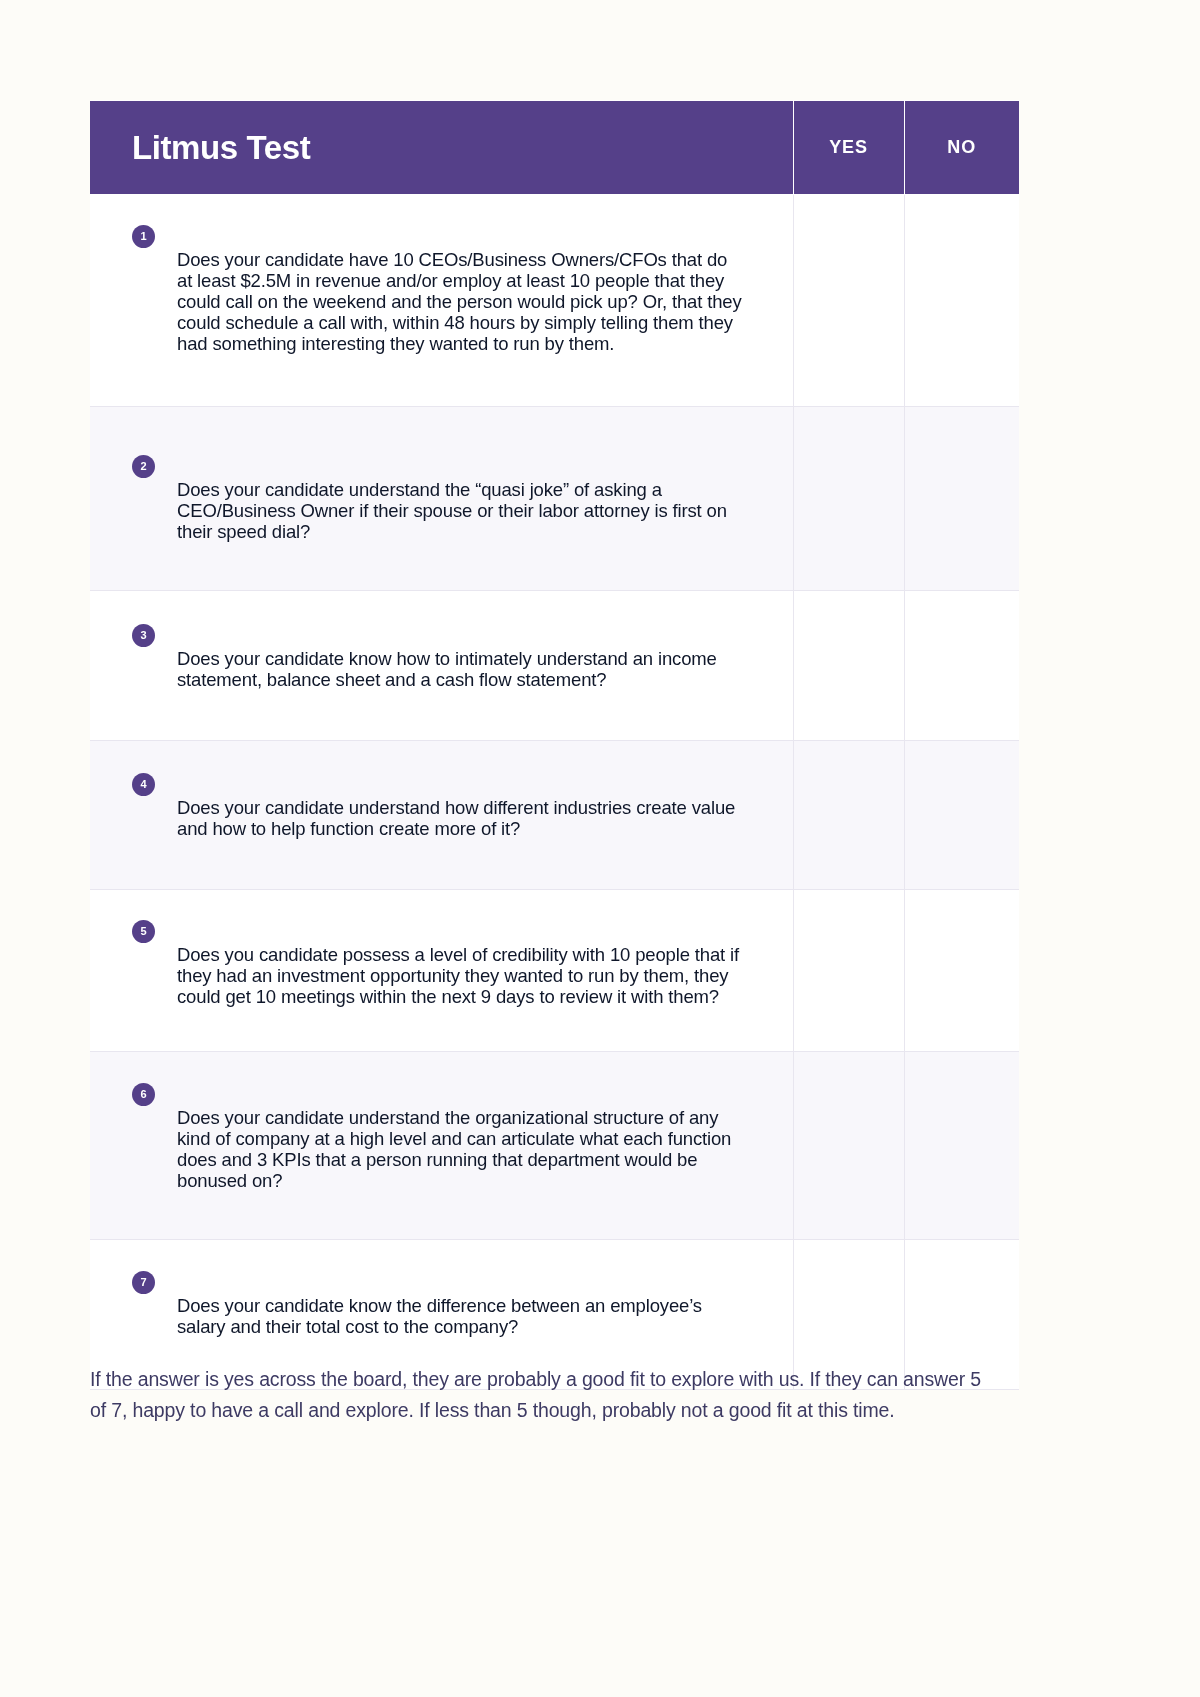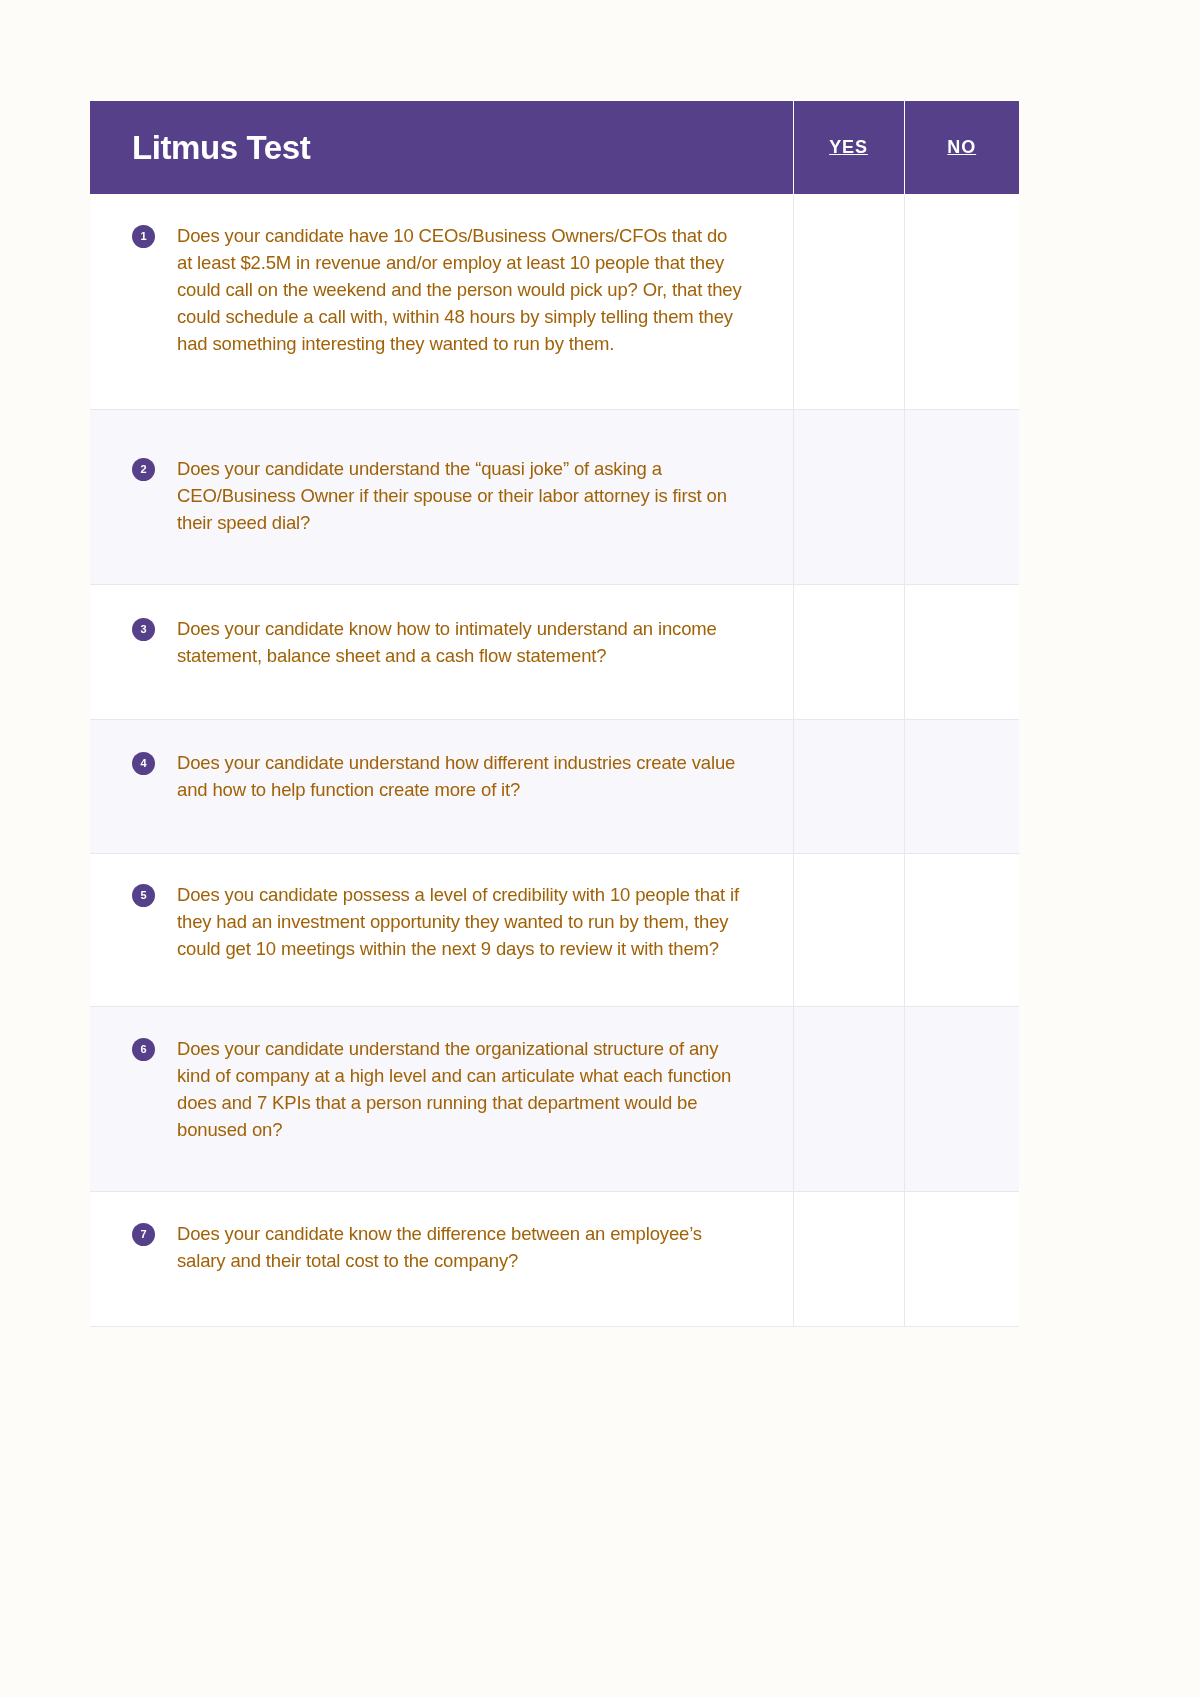--- a/index.html
+++ b/index.html
@@ -52,21 +52,20 @@
     font-size: 33px;
     font-weight: 700;
     letter-spacing: -0.4px;
     border-left: none;
   }
   th.head-yn {
     text-align: center;
     font-size: 18px;
     font-weight: 700;
     letter-spacing: 0.9px;
-    text-decoration: underline;
   }
   th.head-no { border-right: none; }
 
   
   tbody tr td {
     border-bottom: 1px solid #e8e6ef;
     border-right: 1px solid #e8e6ef;
     vertical-align: top;
     background: #ffffff;
   }
@@ -93,24 +92,25 @@
     color: #ffffff;
     font-size: 11px;
     font-weight: 700;
     line-height: 23px;
     text-align: center;
     margin-top: 3px;
   }
   .q-text {
     margin-left: 22px;
     font-size: 18.5px;
-    line-height: 27px;
-    color: #a16207;
+    line-height: 21px;
+    color: #0f172a;
     letter-spacing: -0.15px;
     max-width: 570px;
+    margin-top: 27px;
   }
 
   td.cell-yes, td.cell-no {
     padding: 0;
   }
 
   
   tr.r1 .q-inner { padding-bottom: 52px; }
   tr.r2 .q-inner { padding-top: 45px; padding-bottom: 48px; }
   tr.r3 .q-inner { padding-top: 30px; padding-bottom: 50px; }
@@ -203,35 +203,36 @@
           </div>
         </td>
         <td class="cell-yes"></td>
         <td class="cell-no"></td>
       </tr>
 
       <tr class="r6 alt">
         <td class="cell-q">
           <div class="q-inner">
             <span class="q-badge">6</span>
-            <span class="q-text">Does your candidate understand the organizational structure of any kind of company at a high level and can articulate what each function does and 7 KPIs that a person running that department would be bonused on?</span>
+            <span class="q-text">Does your candidate understand the organizational structure of any kind of company at a high level and can articulate what each function does and 3 KPIs that a person running that department would be bonused on?</span>
           </div>
         </td>
         <td class="cell-yes"></td>
         <td class="cell-no"></td>
       </tr>
 
       <tr class="r7">
         <td class="cell-q">
           <div class="q-inner">
             <span class="q-badge">7</span>
             <span class="q-text">Does your candidate know the difference between an employee’s salary and their total cost to the company?</span>
           </div>
         </td>
         <td class="cell-yes"></td>
         <td class="cell-no"></td>
       </tr>
 
     </tbody>
   </table>
 
+  <p class="footer-note">If the answer is yes across the board, they are probably a good fit to explore with us. If they can answer 5 of 7, happy to have a call and explore. If less than 5 though, probably not a good fit at this time.</p>
 
 </div>
 
 </body></html>

